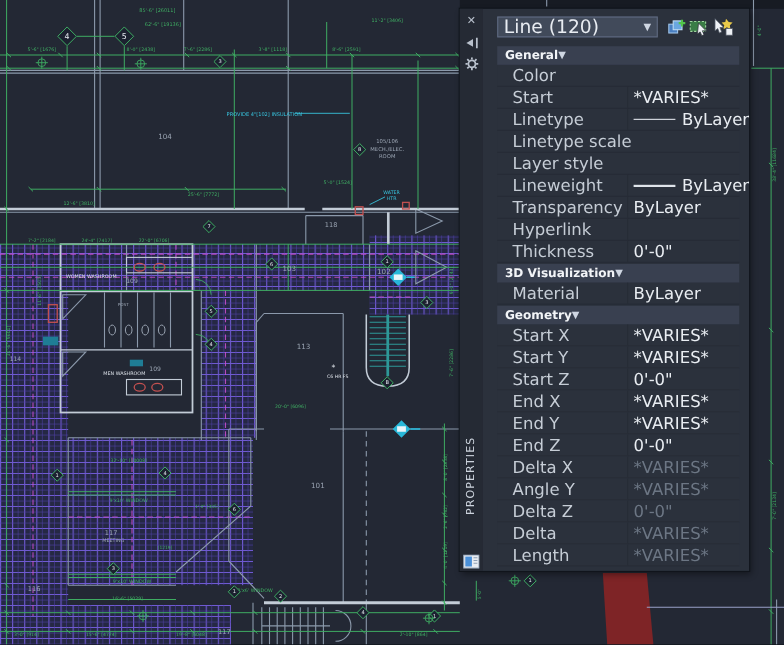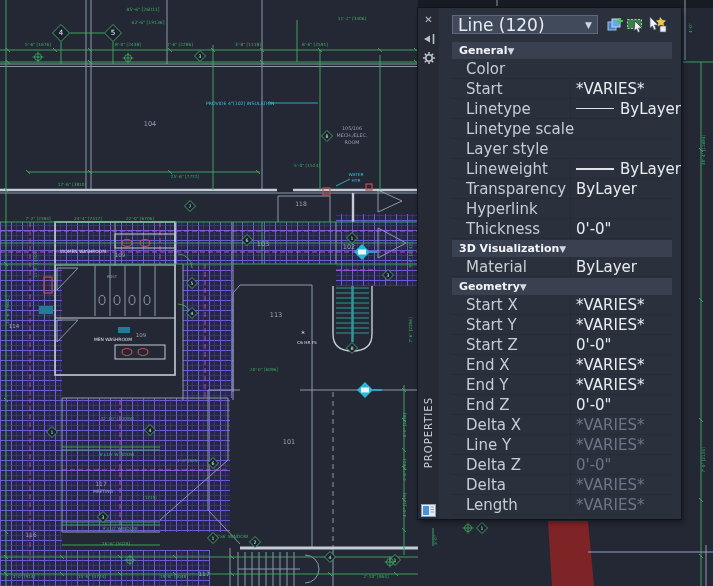--- a/index.html
+++ b/index.html
@@ -461,21 +461,21 @@
         </div>
         <div class="prow">
           <span class="lbl">End Z</span>
           <span class="val">0'-0"</span>
         </div>
         <div class="prow">
           <span class="lbl">Delta X</span>
           <span class="val muted">*VARIES*</span>
         </div>
         <div class="prow">
-          <span class="lbl">Line Y</span>
+          <span class="lbl">Angle Y</span>
           <span class="val muted">*VARIES*</span>
         </div>
         <div class="prow">
           <span class="lbl">Delta Z</span>
           <span class="val muted">0'-0"</span>
         </div>
         <div class="prow">
           <span class="lbl">Delta</span>
           <span class="val muted">*VARIES*</span>
         </div>

